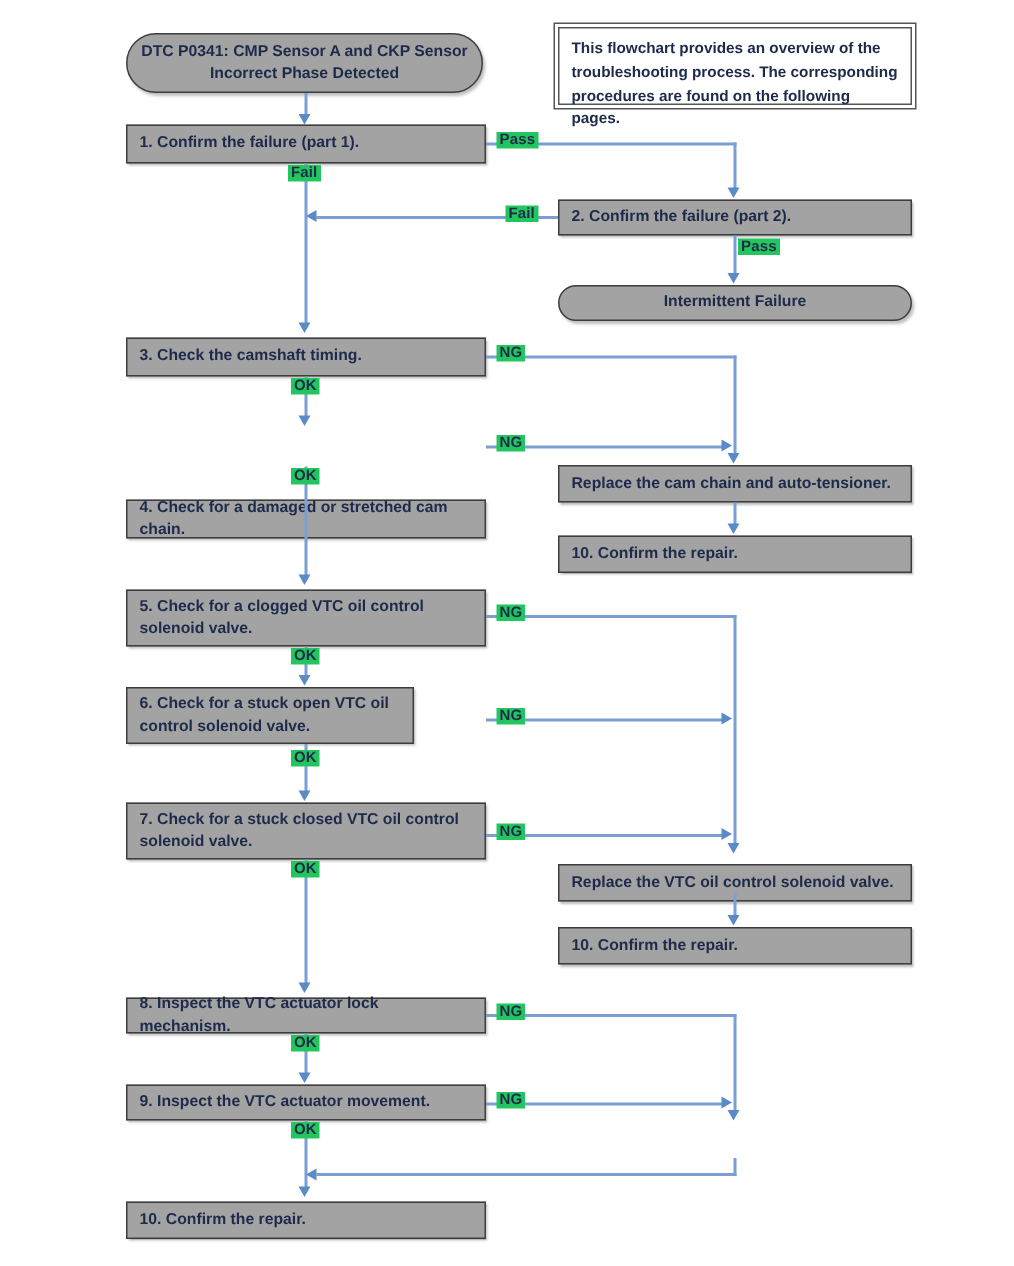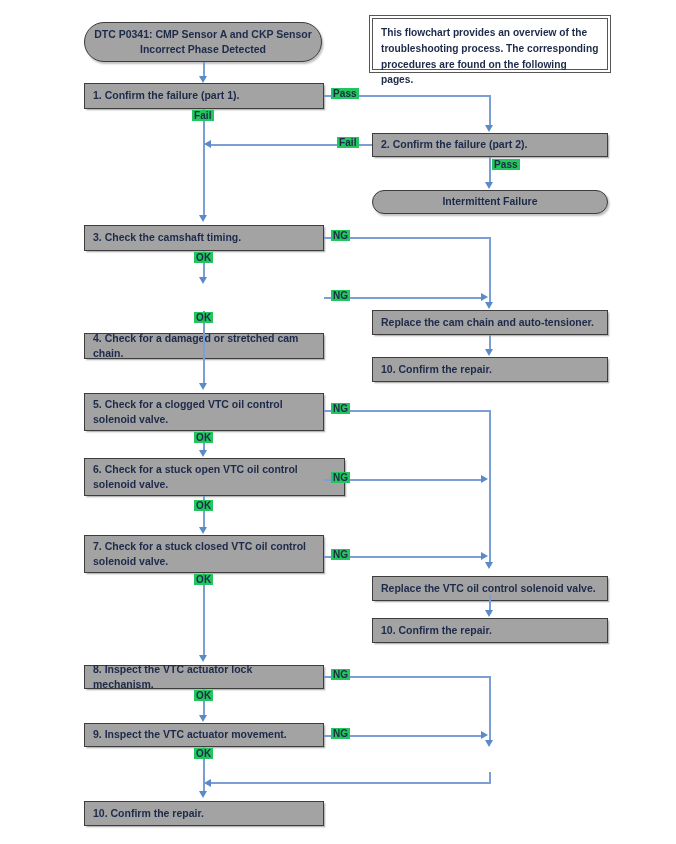--- a/index.html
+++ b/index.html
@@ -131,21 +131,21 @@
   </div>
 
   <div class="node" style="left:372px;top:357px;width:236px;height:25px;">
     <span>10. Confirm the repair.</span>
   </div>
 
   <div class="node" style="left:84px;top:393px;width:240px;height:38px;">
     <span>5. Check for a clogged VTC oil control solenoid valve.</span>
   </div>
 
-  <div class="node" style="left:84px;top:458px;width:261px;height:38px;">
+  <div class="node" style="left:84px;top:458px;width:192px;height:38px;">
     <span>6. Check for a stuck open VTC oil control solenoid valve.</span>
   </div>
 
   <div class="node" style="left:84px;top:535px;width:240px;height:38px;">
     <span>7. Check for a stuck closed VTC oil control solenoid valve.</span>
   </div>
 
   <div class="node" style="left:372px;top:576px;width:236px;height:25px;">
     <span>Replace the VTC oil control solenoid valve.</span>
   </div>

